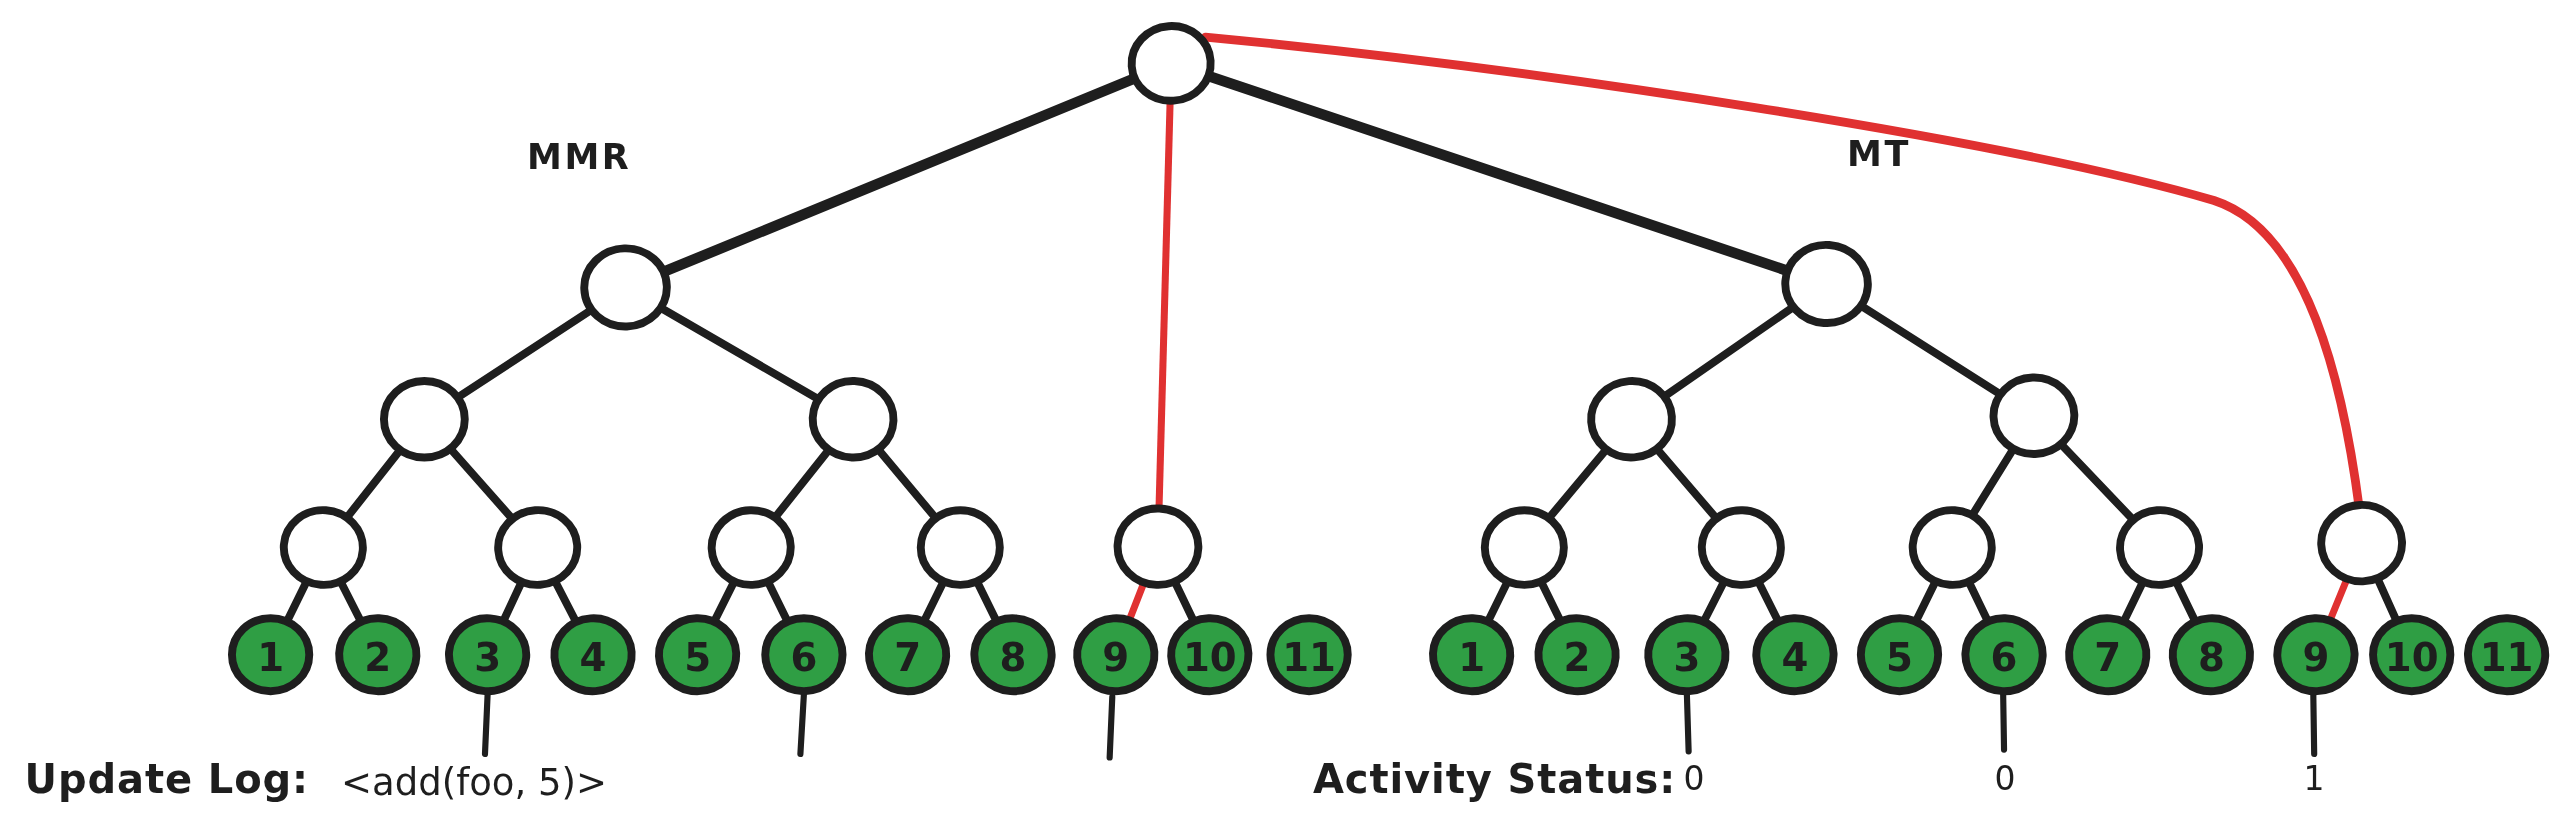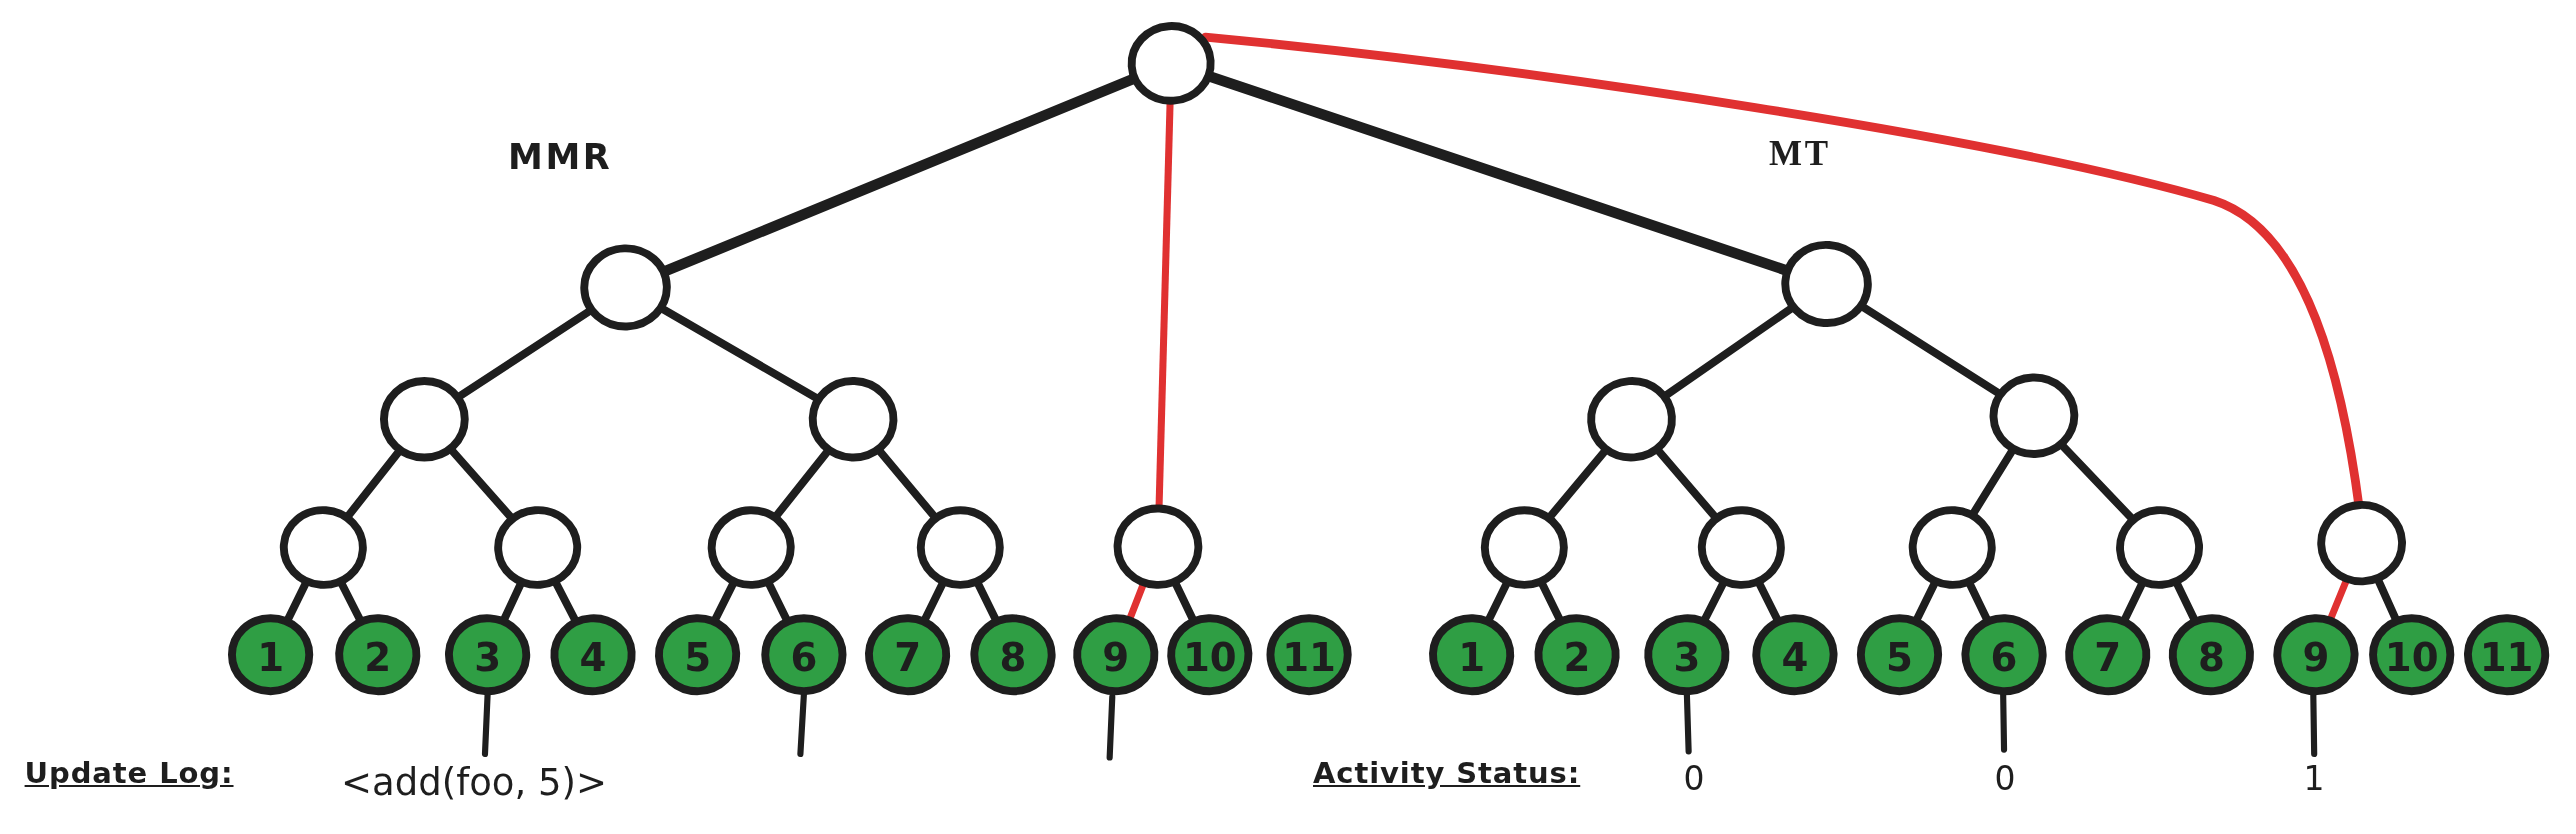--- a/index.html
+++ b/index.html
@@ -1,21 +1,21 @@
 <!DOCTYPE html>
 <html style="font-size:14px"><head>
 <meta charset="utf-8">
 <style>
   html,body{margin:0;padding:0;background:#ffffff;}
   #stage{position:relative;width:2576px;height:835px;background:#ffffff;overflow:hidden;
          font-family:"DejaVu Sans",sans-serif;color:#1e1e1e;}
   #diagram-svg{position:absolute;left:0;top:0;}
   .overlay{position:absolute;white-space:nowrap;color:#1e1e1e;}
   .tree-label{font-size:35px;font-weight:600;letter-spacing:2.6px;}
-  .caption{font-size:29px;font-weight:600;letter-spacing:0.9px;text-decoration:underline;}
+  .caption{font-size:40px;font-weight:600;letter-spacing:0.9px;}
   .log-entry{font-size:37px;font-weight:500;transform:translateX(-50%);}
   .status-value{font-size:33px;font-weight:500;transform:translateX(-50%);}
   svg text{font-family:"DejaVu Sans",sans-serif;font-weight:600;}
 </style>
 </head>
 <body>
 
 <div id="stage">
   <svg id="diagram-svg" width="2576" height="835" viewBox="0 0 2932 950" xmlns="http://www.w3.org/2000/svg">
       <line x1="1333" y1="72" x2="712" y2="327" stroke="#1e1e1e" stroke-width="12" stroke-linecap="round"></line>
@@ -116,22 +116,22 @@
       <ellipse cx="2517" cy="745" rx="44" ry="41.5" fill="#2f9e44" stroke="#1e1e1e" stroke-width="9" transform="rotate(-4 2517 745)"></ellipse>
       <text x="2517" y="745" text-anchor="middle" dominant-baseline="central" dy="3" font-size="44" fill="#1e1e1e">8</text>
       <ellipse cx="2636" cy="745" rx="44" ry="41.5" fill="#2f9e44" stroke="#1e1e1e" stroke-width="9" transform="rotate(-2 2636 745)"></ellipse>
       <text x="2636" y="745" text-anchor="middle" dominant-baseline="central" dy="3" font-size="44" fill="#1e1e1e">9</text>
       <ellipse cx="2745" cy="745" rx="44" ry="41.5" fill="#2f9e44" stroke="#1e1e1e" stroke-width="9" transform="rotate(0 2745 745)"></ellipse>
       <text x="2745" y="745" text-anchor="middle" dominant-baseline="central" dy="3" font-size="44" fill="#1e1e1e">10</text>
       <ellipse cx="2853" cy="745" rx="44" ry="41.5" fill="#2f9e44" stroke="#1e1e1e" stroke-width="9" transform="rotate(2 2853 745)"></ellipse>
       <text x="2853" y="745" text-anchor="middle" dominant-baseline="central" dy="3" font-size="44" fill="#1e1e1e">11</text>
     </svg>
 
-  <div class="overlay tree-label" style="left:508px;top:137px;text-align:center;">MMR</div>
-  <div class="overlay tree-label" style="left:1769px;top:134px;font-family:Liberation Serif, serif;">MT</div>
+  <div class="overlay tree-label" style="left:527px;top:137px;text-align:center;">MMR</div>
+  <div class="overlay tree-label" style="left:1847px;top:134px;">MT</div>
 
   <div class="overlay caption" style="left:24.6px;top:756px;">Update Log:</div>
   <div class="overlay log-entry" style="left:474px;top:761px;text-align:center;">&lt;add(foo, 5)&gt;</div>
 
   <div class="overlay caption" style="left:1313px;top:756px;">Activity Status:</div>
   <div class="overlay status-value" style="left:1694px;top:759px;">0</div>
   <div class="overlay status-value" style="left:2005px;top:759px;">0</div>
   <div class="overlay status-value" style="left:2314px;top:759px;">1</div>
 </div>
 

